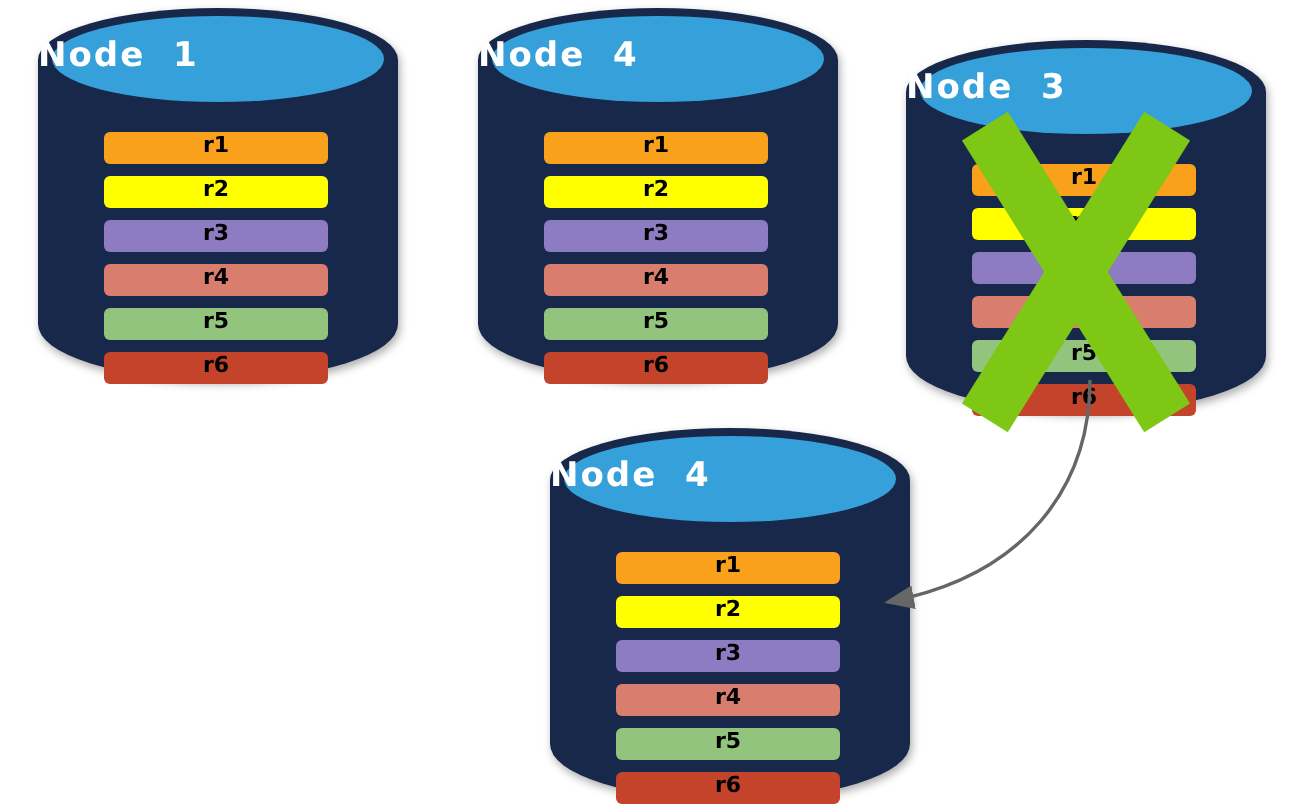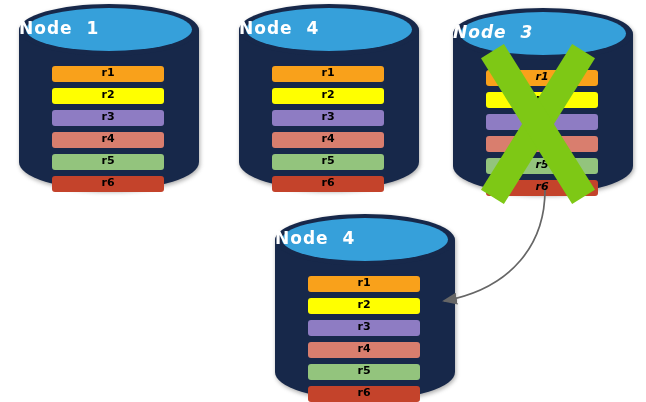--- a/index.html
+++ b/index.html
@@ -8,21 +8,21 @@
     background:#ffffff;
     font-family:"DejaVu Sans","Liberation Sans",sans-serif;
     position:relative;overflow:hidden;
   }
   .canvas{position:absolute;left:0;top:0;width:646px;height:402px;}
 
   
   .node{position:absolute;width:180px;height:186px;}
   .node-1{left:19px;top:4px;}
   .node-2{left:239px;top:4px;}
-  .node-3{left:453px;top:8px;font-style:italic;}
+  .node-3{left:453px;top:20px;}
   .node-4{left:240px;top:214px;margin-left:35px;}
 
   .shape{position:absolute;left:0;top:0;right:0;bottom:0;
          filter:drop-shadow(1px 2px 2px rgba(70,70,70,.45));}
   .cyl-body{position:absolute;left:0;right:0;top:26px;bottom:0;
             background:#17284A;
             border-radius:0 0 50% 50% / 0 0 28px 28px;}
   .cyl-ring{position:absolute;left:0;right:0;top:0;height:52px;
             background:#17284A;border-radius:50%;}
   .cyl-top{position:absolute;left:7px;right:7px;top:4px;height:43px;

